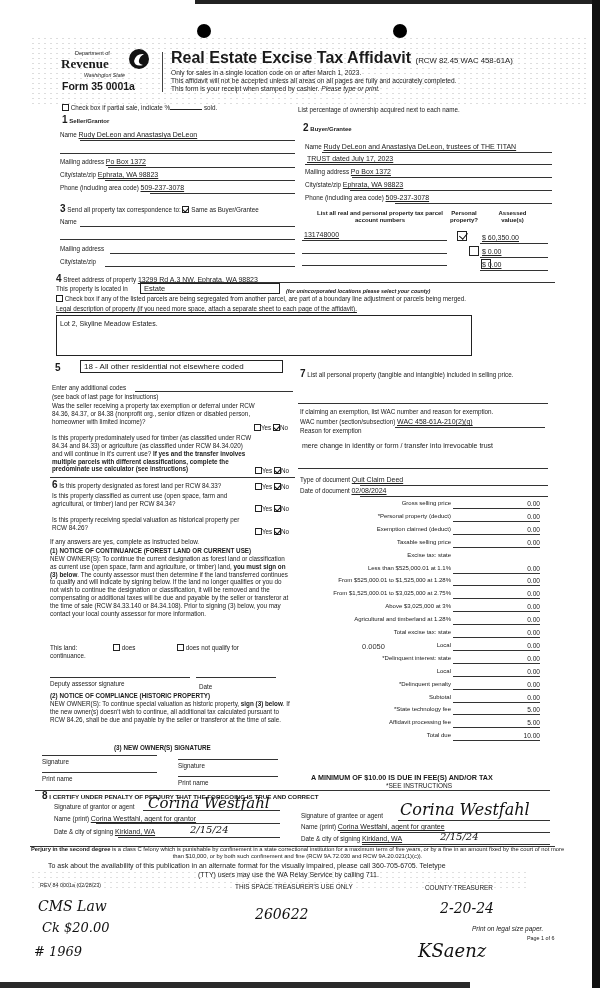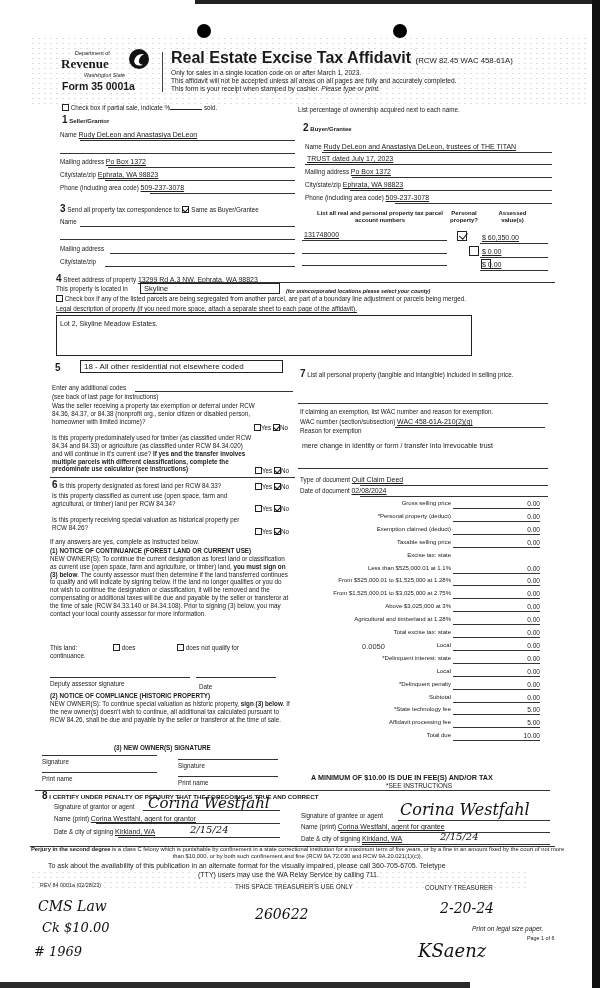--- a/index.html
+++ b/index.html
@@ -135,21 +135,21 @@
 
 <div class="line" style="left:302px;top:265px;width:145px;"></div>
 <span class="abs cb lg" style="left:457px;top:259px;"></span>
 <div class="abs fill" style="left:482px;top:261px;">$ 0.00</div>
 <div class="line" style="left:480px;top:270px;width:68px;"></div>
 
 
 <div class="abs lbl" style="left:56px;top:273px;"><span class="sec-num">4</span> <span>Street address of property</span> <span class="fill">13299 Rd A.3 NW, Ephrata, WA 98823</span></div>
 <div class="line" style="left:140px;top:282px;width:415px;"></div>
 <div class="abs lbl" style="left:56px;top:285px;">This property is located in</div>
-<div class="box" style="left:140px;top:283px;width:140px;height:11px;padding-left:3px;font-size:7.5px;">Skyline</div>
+<div class="box" style="left:140px;top:283px;width:140px;height:11px;padding-left:3px;font-size:7.5px;">Estate</div>
 <div class="abs italic bold small" style="left:286px;top:288px;font-weight:600;">(for unincorporated locations please select your county)</div>
 <div class="abs lbl" style="left:56px;top:295px;"><span class="cb"></span> <span>Check box if any of the listed parcels are being segregated from another parcel, are part of a boundary line adjustment or parcels being merged.</span></div>
 <div class="abs lbl" style="left:56px;top:305px;text-decoration:underline;">Legal description of property (if you need more space, attach a separate sheet to each page of the affidavit).</div>
 <div class="box" style="left:56px;top:315px;width:416px;height:41px;padding:4px 3px;font-size:7px;">Lot 2, Skyline Meadow Estates.</div>
 
 
 <div class="abs sec-num" style="left:55px;top:362px;">5</div>
 <div class="box" style="left:80px;top:360px;width:203px;height:13px;padding:1px 3px;font-size:8px;">18 - All other residential not elsewhere coded</div>
 <div class="abs lbl" style="left:52px;top:384px;">Enter any additional codes</div>
 <div class="line" style="left:135px;top:391px;width:158px;"></div>
@@ -299,20 +299,20 @@
 <div class="abs" style="left:48px;top:862px;font-size:7px;">To ask about the availability of this publication in an alternate format for the visually impaired, please call 360-705-6705. Teletype</div>
 <div class="abs" style="left:198px;top:871px;font-size:7px;">(TTY) users may use the WA Relay Service by calling 711.</div>
 <div class="abs small" style="left:40px;top:882px;">REV 84 0001a  (02/28/23)</div>
 <div class="abs" style="left:235px;top:883px;font-size:6.4px;">THIS SPACE TREASURER'S USE ONLY</div>
 <div class="abs" style="left:425px;top:884px;font-size:6.4px;">COUNTY TREASURER</div>
 <div class="abs italic" style="left:472px;top:925px;font-size:6.5px;">Print on legal size paper.</div>
 <div class="abs small" style="left:527px;top:935px;">Page 1 of 6</div>
 
 
 <div class="abs hand" style="left:38px;top:898px;font-size:14px;">CMS Law</div>
-<div class="abs hand" style="left:42px;top:920px;font-size:13px;">Ck $10.00</div>
+<div class="abs hand" style="left:42px;top:920px;font-size:13px;">Ck $20.00</div>
 <div class="abs hand" style="left:34px;top:944px;font-size:13px;"># 1969</div>
 <div class="abs hand" style="left:255px;top:906px;font-size:14px;">260622</div>
 <div class="abs hand" style="left:440px;top:900px;font-size:14px;">2-20-24</div>
 <div class="abs hand" style="left:418px;top:940px;font-size:18px;">KSaenz</div>
 
 
 
 
 </body></html>

